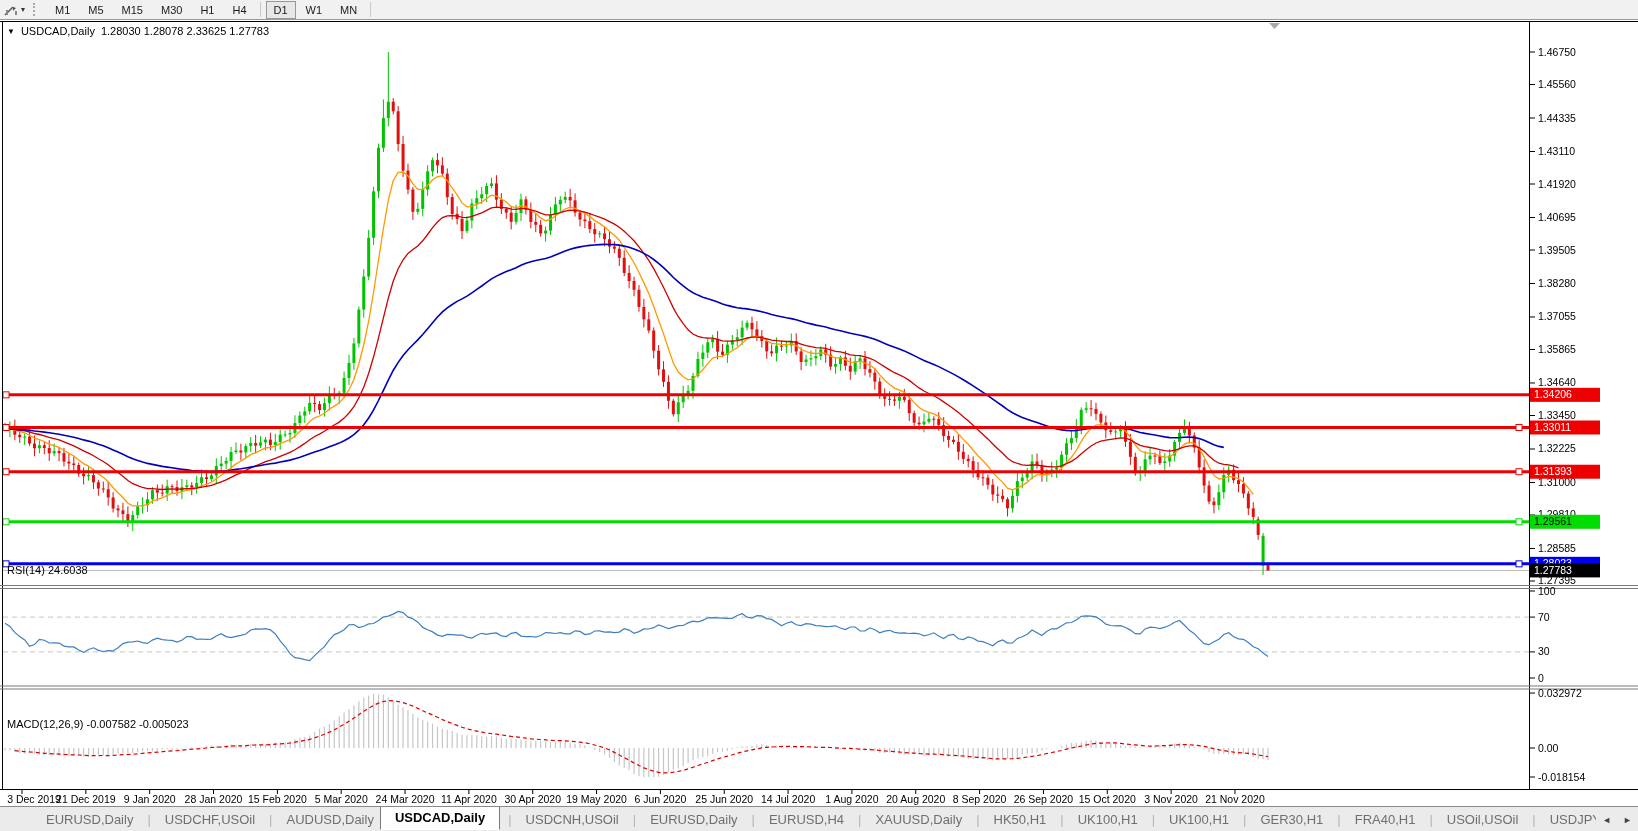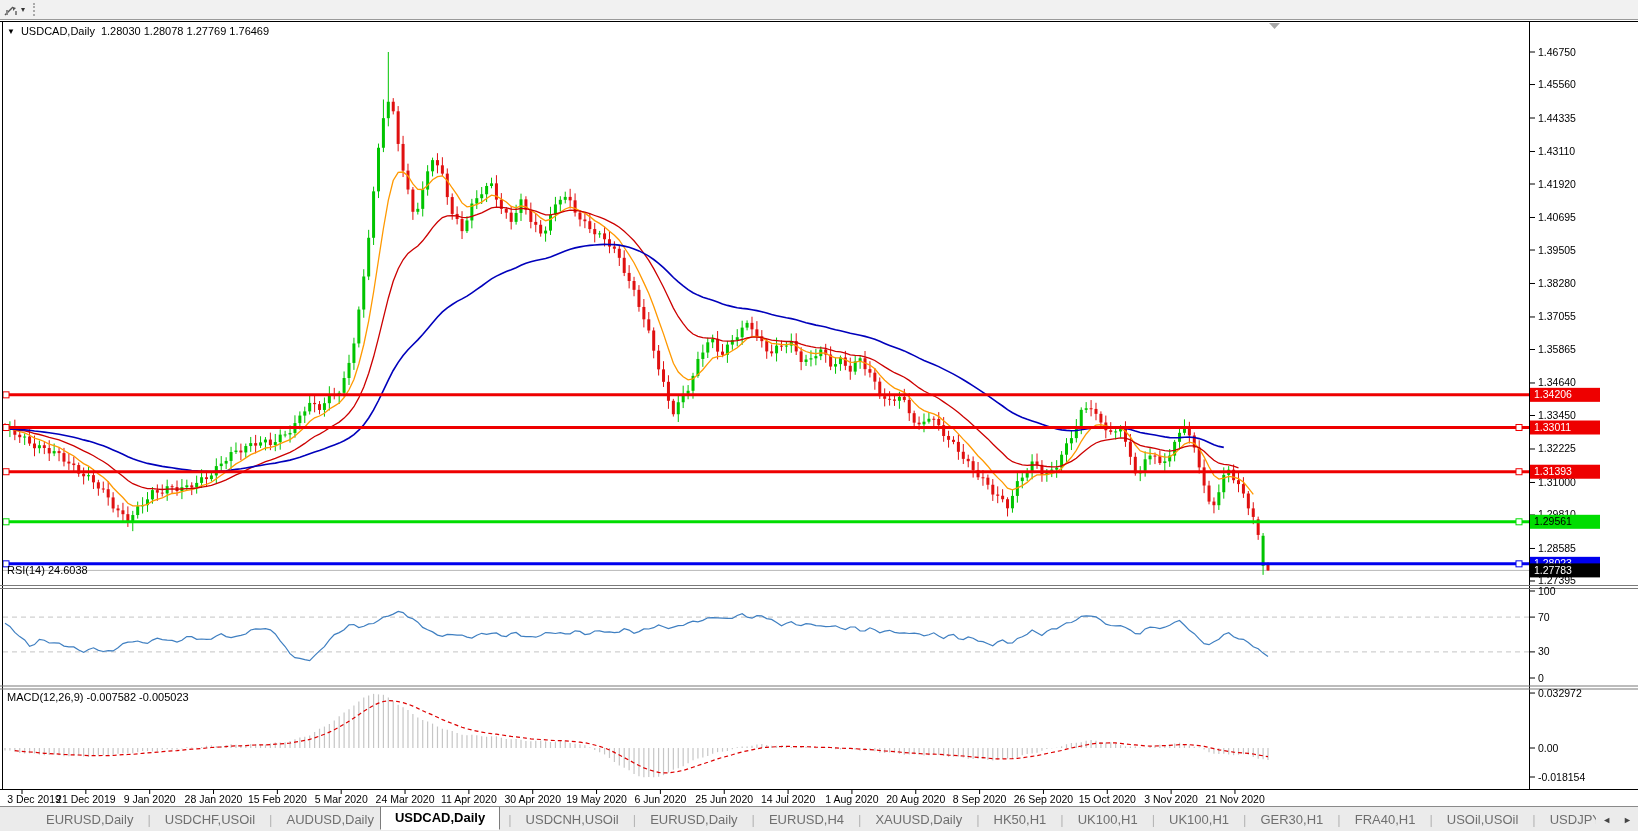--- a/index.html
+++ b/index.html
@@ -37,29 +37,42 @@
   <div class="tool-icon">
     <svg width="15" height="14" viewBox="0 0 15 14">
       <path d="M1 12 L9 4" stroke="#555" stroke-width="1.4" fill="none"></path>
       <path d="M9 4 L9 8 L12 5 Z" fill="#555"></path>
       <rect x="2" y="7" width="2" height="5" fill="#888"></rect>
       <rect x="11" y="8" width="2" height="4" fill="#888"></rect>
     </svg>
   </div>
   <div class="caret">▾</div>
   <div class="grip"></div>
+  <div id="tf-buttons" style="display:flex;align-items:center">
+      <button class="tf-btn">M1</button>
+      <button class="tf-btn">M5</button>
+      <button class="tf-btn">M15</button>
+      <button class="tf-btn">M30</button>
+      <button class="tf-btn">H1</button>
+      <button class="tf-btn">H4</button>
+      <div class="tsep"></div>
+      <button class="tf-btn active">D1</button>
+      <button class="tf-btn">W1</button>
+      <button class="tf-btn">MN</button>
+      <div class="tsep"></div>
+    </div>
 </div>
 
 <div class="chart-label" id="chart-title">
   <span class="arr">▼</span>
   <span>USDCAD,Daily</span>
-  <span>1.28030 1.28078 1.27769 1.76469</span>
+  <span>1.28030 1.28078 2.33625 1.27783</span>
 </div>
 <div class="chart-label" style="top:564px">RSI(14) 24.6038</div>
-<div class="chart-label" style="top:691px">MACD(12,26,9) -0.007582 -0.005023</div>
+<div class="chart-label" style="top:718px">MACD(12,26,9) -0.007582 -0.005023</div>
 
 <svg id="chart-svg" viewBox="0 20 1638 786" width="1638" height="786" style="position:absolute;top:20px;left:0">
     <g>
       <line x1="3" y1="570.3940089646878" x2="1529" y2="570.3940089646878" stroke="#b8b8b8" stroke-width="1"></line>
     </g>
     <g>
       <line x1="5" y1="423.15994315076017" x2="5" y2="431.08603913851545" stroke="#e01010" stroke-width="1"></line>
       <rect x="3.5" y="425.0731387340113" width="3" height="4.099704821253056" fill="#e01010"></rect>
       <line x1="9.914396887159533" y1="421.2829302537575" x2="9.914396887159533" y2="437.0900075648981" stroke="#00c400" stroke-width="1"></line>
       <rect x="8.414396887159533" y="427.8416712058093" width="3" height="1.3311723494550733" fill="#00c400"></rect>

